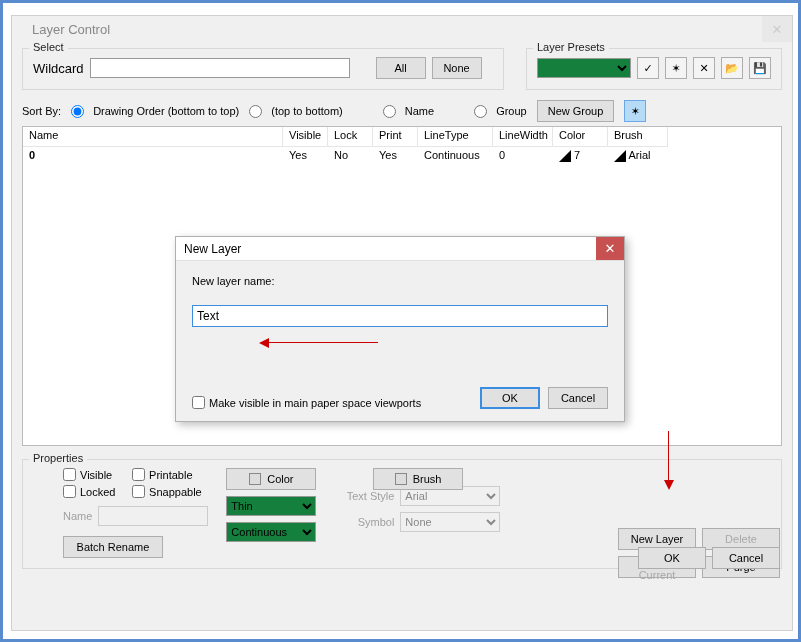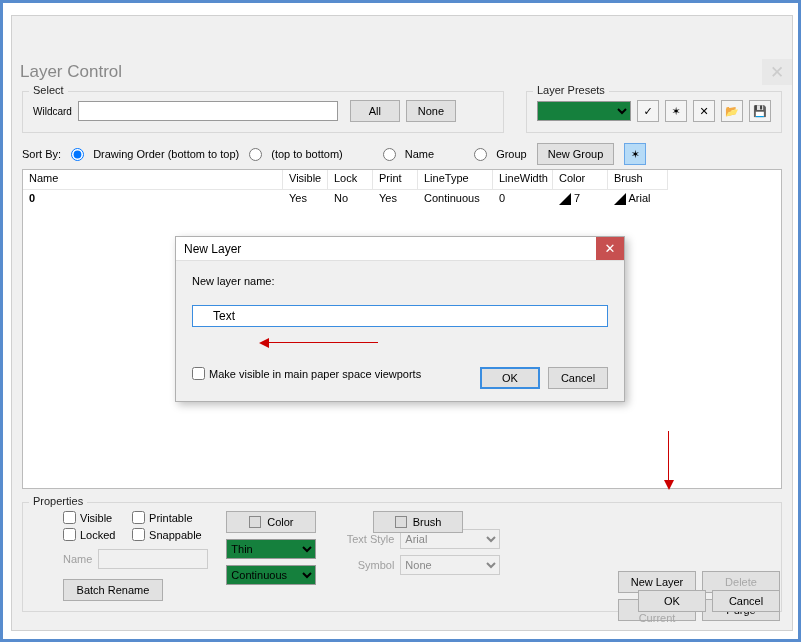--- a/index.html
+++ b/index.html
@@ -1,31 +1,31 @@
 <!DOCTYPE html>
 <html><head>
 <meta charset="utf-8">
 <style>
   * { box-sizing: border-box; font-family: "Segoe UI", Tahoma, Arial, sans-serif; }
   body { margin: 0; background: #fff; }
   .frame { width: 801px; height: 642px; border: 3px solid #588cce; position: relative; background: #fff; }
   .window { position: absolute; left: 8px; top: 12px; width: 782px; height: 616px; background: #f0f0f0; border: 1px solid #d0d0d0; }
-  .titlebar { height: 26px; display: flex; align-items: center; padding: 0 8px; color: #888; font-size: 17px; position: relative; margin-top: 43px; }
+  .titlebar { height: 26px; display: flex; align-items: center; padding: 0 20px; color: #888; font-size: 13px; position: relative; }
   .titlebar .close { position: absolute; right: 0; top: 0; width: 30px; height: 26px; background: #e8e8e8; display: flex; align-items: center; justify-content: center; color: #ccc; }
   .body { padding: 6px 10px 10px 10px; position: relative; }
 
   .fieldset { border: 1px solid #d8d8d8; padding: 8px 10px 10px 10px; position: relative; background: #f0f0f0; }
   .fieldset-legend { position: absolute; top: -8px; left: 6px; background: #f0f0f0; padding: 0 4px; font-size: 11px; color: #222; }
 
   .toprow { display: flex; gap: 22px; }
   .select-fs { flex: 1; }
   .presets-fs { width: 256px; }
 
   .row { display: flex; align-items: center; gap: 6px; font-size: 11px; }
-  .row label { font-size: 10px; text-align: right; }
+  .row label { font-size: 13px; text-align: right; }
   .txt { height: 20px; border: 1px solid #999; background: #fff; font-size: 11px; padding: 1px 3px; }
   .btn { height: 22px; min-width: 50px; border: 1px solid #adadad; background: #e1e1e1; font-size: 11px; padding: 0 10px; cursor: pointer; }
   .btn.small { min-width: 22px; width: 22px; padding: 0; display: inline-flex; align-items: center; justify-content: center; }
   .btn.sel { background: #b6dbf7; border-color: #6aa8e8; }
   .btn.flat { background: #f4f4f4; }
   .btn.disabled { color: #a8a8a8; }
   select.combo { height: 20px; border: 1px solid #999; font-size: 11px; background: #15803d; }
 
   .sortby { display: flex; align-items: center; gap: 10px; font-size: 11px; margin-top: 10px; }
   .sortby .radio { display: flex; align-items: center; gap: 9px; }
@@ -57,22 +57,22 @@
   .lbl-dis { color: #a0a0a0; }
 
   .right-buttons { position: absolute; right: 12px; top: 486px; display: grid; grid-template-columns: 78px 78px; gap: 6px; }
   .bottom-buttons { position: absolute; right: 12px; bottom: 10px; display: flex; gap: 6px; }
 
   
   .modal { position: absolute; left: 172px; top: 233px; width: 450px; background: #f0f0f0; border: 1px solid #b0b0b0; box-shadow: 3px 3px 8px rgba(0,0,0,0.25); }
   .modal-title { height: 24px; background: #fff; display: flex; align-items: center; padding: 0 8px; font-size: 12px; border-bottom: 1px solid #e0e0e0; position: relative; }
   .modal-title .mx { position: absolute; right: 0; top: 0; width: 28px; height: 23px; background: #c75050; color: #fff; display: flex; align-items: center; justify-content: center; font-size: 13px; }
   .modal-body { padding: 14px 16px 12px 16px; font-size: 11px; }
-  .modal-input { width: 100%; height: 22px; border: 1px solid #3a8de0; font-size: 12px; padding: 1px 20px; margin-top: 18px; }
-  .modal-footer { display: flex; align-items: flex-start; justify-content: space-between; margin-top: 40px; }
+  .modal-input { width: 100%; height: 22px; border: 1px solid #3a8de0; font-size: 12px; padding: 1px 4px; margin-top: 18px; }
+  .modal-footer { display: flex; align-items: flex-end; justify-content: space-between; margin-top: 60px; }
   .modal-footer .left { display: flex; align-items: center; gap: 4px; }
   .btn.primary { border: 2px solid #3a8de0; background: #e1e1e1; min-width: 60px; }
 
   
   .arrow-h { position: absolute; height: 0; border-top: 1.2px solid #c00; }
   .arrow-h::before { content: ""; position: absolute; left: -9px; top: -5px; border-style: solid; border-width: 5px 10px 5px 0; border-color: transparent #c00 transparent transparent; }
   .arrow-v { position: absolute; width: 0; border-left: 1.2px solid #c00; }
   .arrow-v::after { content: ""; position: absolute; left: -5px; bottom: -9px; border-style: solid; border-width: 10px 5px 0 5px; border-color: #c00 transparent transparent transparent; }
 
   .folder-icon::before { content: "📂"; font-size: 11px; }
@@ -88,21 +88,21 @@
       <div class="close">✕</div>
     </div>
     <div class="body">
 
       <div class="toprow">
         <div class="fieldset select-fs">
           <div class="fieldset-legend">Select</div>
           <div class="row">
             <label>Wildcard</label>
             <input class="txt" style="width: 260px;" value="">
-            <button class="btn" style="margin-left:6px">All</button>
+            <button class="btn" style="margin-left:20px">All</button>
             <button class="btn">None</button>
           </div>
         </div>
 
         <div class="fieldset presets-fs">
           <div class="fieldset-legend">Layer Presets</div>
           <div class="row">
             <select class="combo" style="flex:1"></select>
             <button class="btn small flat">✓</button>
             <button class="btn small flat">✶</button>

